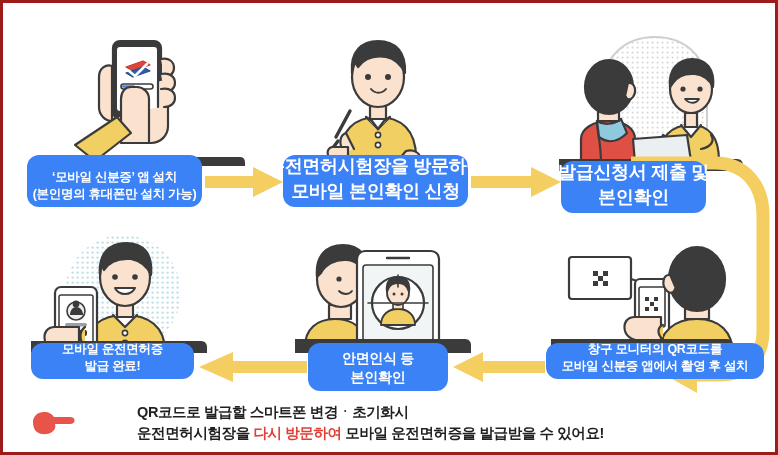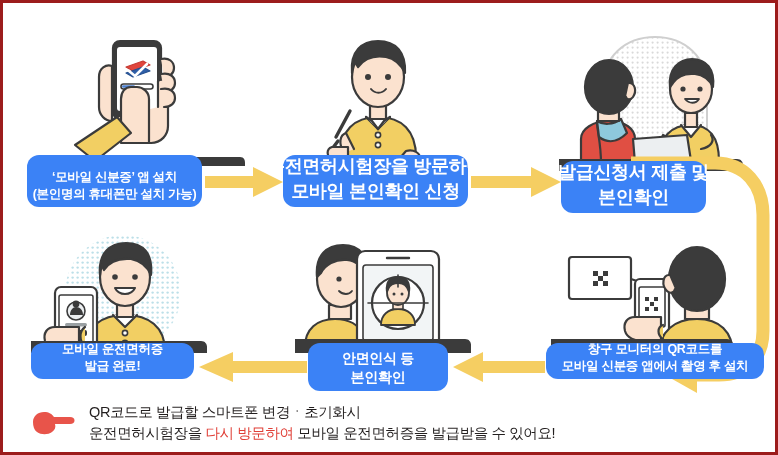--- a/index.html
+++ b/index.html
@@ -76,24 +76,25 @@
     box-sizing: border-box;
     padding: 6px 10px 8px 26px;
     display: flex;
     align-items: center;
     gap: 14px;
     z-index: 8;
   }
   #footer-hand { width: 46px; height: 30px; flex: 0 0 auto; }
   #footer-text {
     font-size: 14.5px;
-    font-weight: normal;
+    font-weight: bold;
     color: #231f1f;
     line-height: 1.45;
     letter-spacing: -0.4px;
+    margin-left: 48px;
   }
   #footer-text .hl { color: #e04038; }
   .footer-line { white-space: nowrap; }
 </style>
 </head>
 <body>
 
 <div id="infographic">
 
   <svg class="illus" id="illus-1" viewBox="0 0 180 145">

